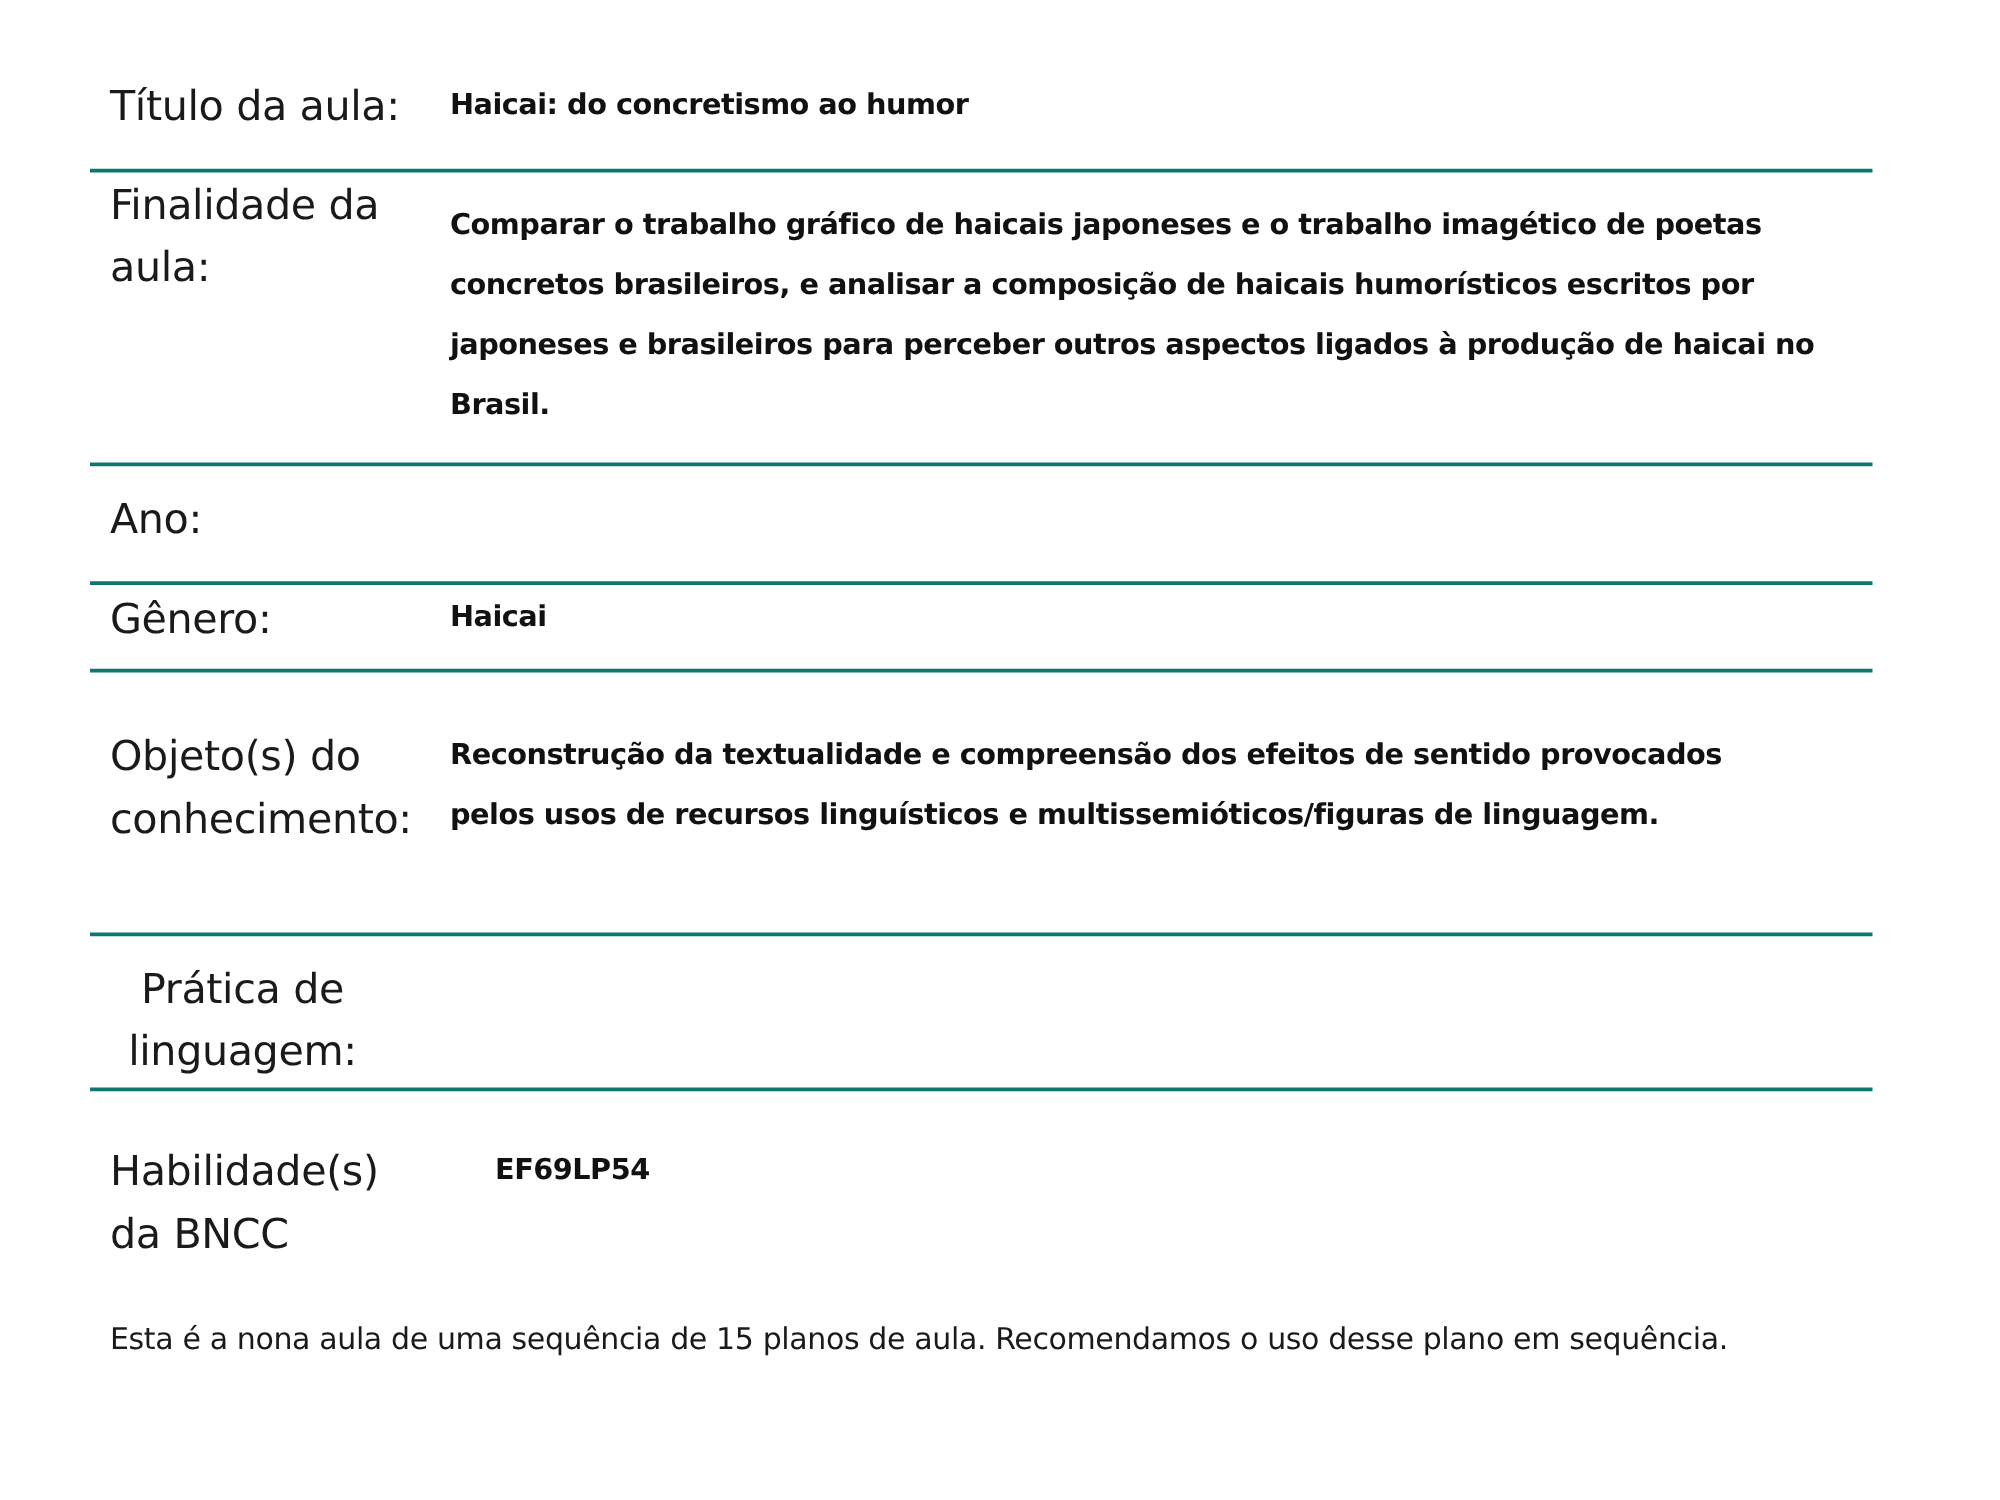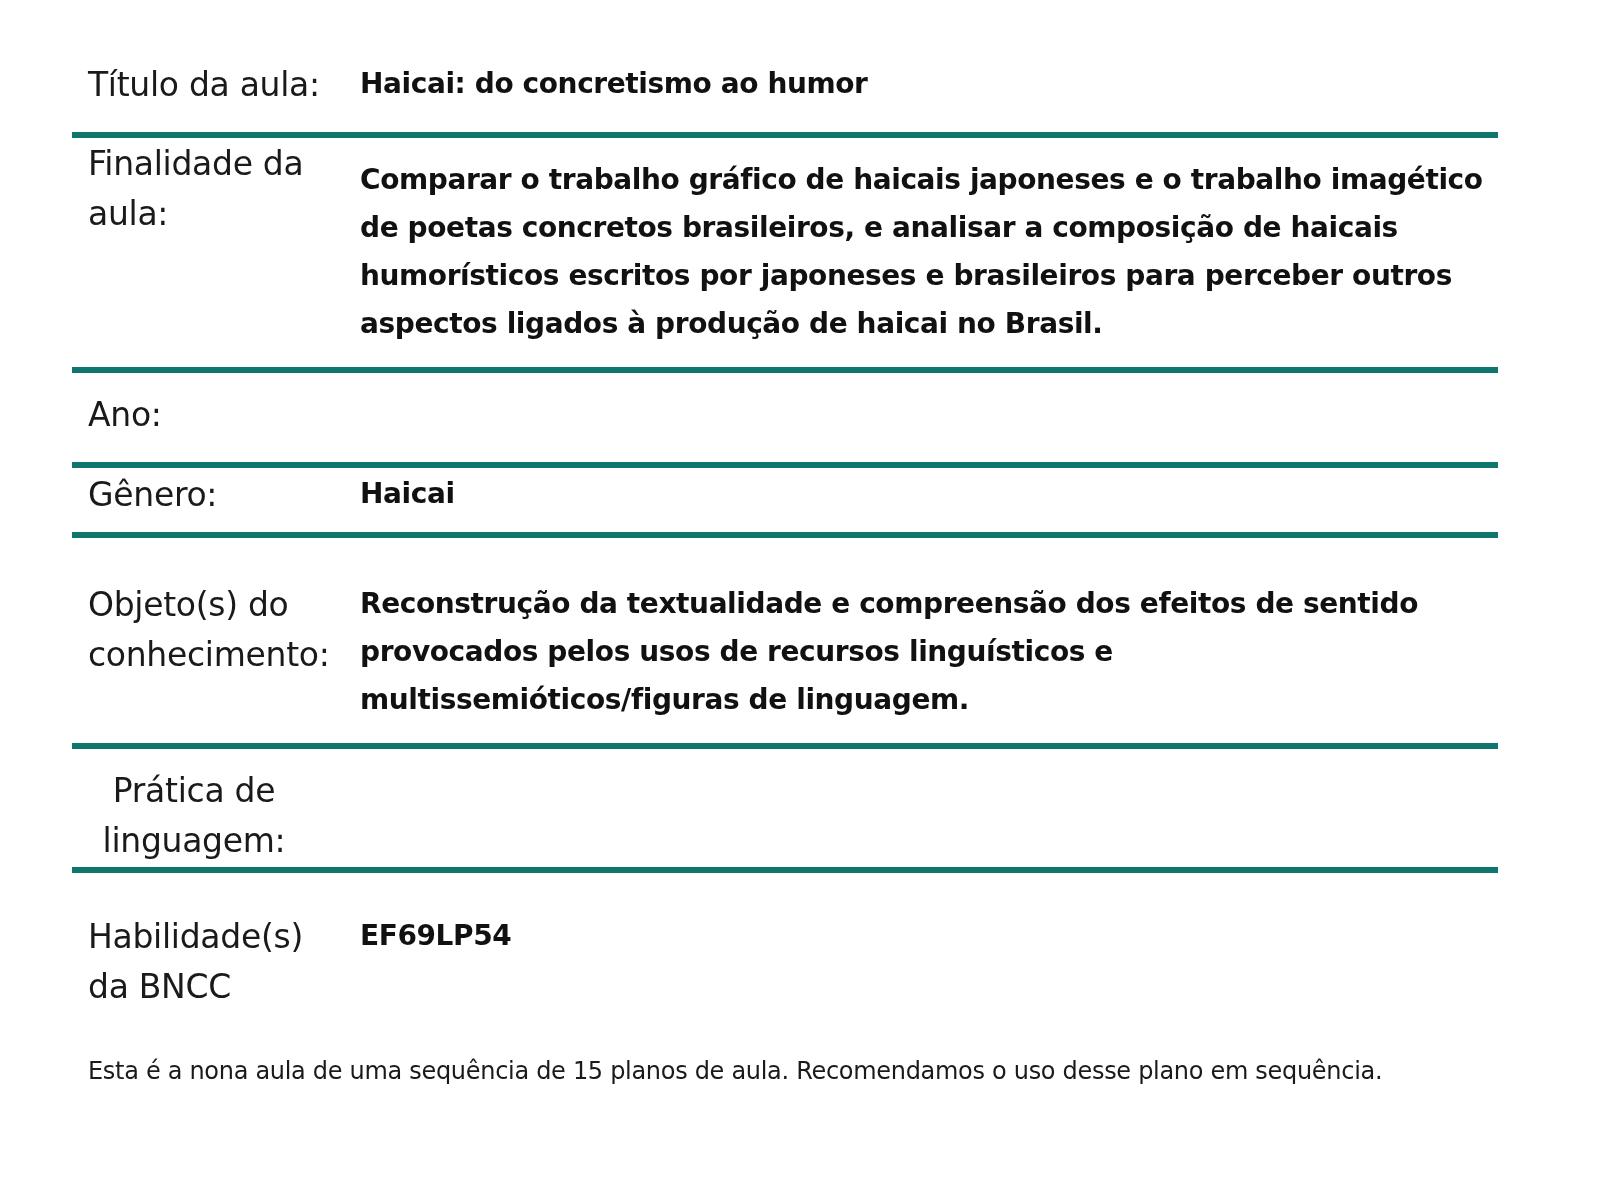--- a/index.html
+++ b/index.html
@@ -4,32 +4,32 @@
 <style>
   html, body { margin: 0; padding: 0; background: #ffffff; }
   body {
     width: 1600px; height: 1200px; overflow: hidden;
     font-family: "DejaVu Sans", "Liberation Sans", sans-serif;
     color: #1a1a1a;
   }
   .sheet { position: absolute; left: 72px; top: 0; width: 1426px; }
   .row {
     display: flex;
-    border-bottom: 6px solid #0f766e;
+    border-bottom: 3px solid #0f766e;
     box-sizing: border-box;
   }
   .label {
     width: 288px; flex: 0 0 288px;
     padding-left: 16px; box-sizing: border-box;
     font-size: 33px; line-height: 50px; font-weight: normal;
     color: #1a1a1a; letter-spacing: -0.3px;
   }
   .value {
     flex: 1;
-    font-size: 28px; line-height: 48px; font-weight: bold;
+    font-size: 23px; line-height: 48px; font-weight: bold;
     color: #111; letter-spacing: -0.4px;
   }
   .footer {
     position: absolute; left: 88px; top: 1050px; width: 1420px;
     font-size: 24px; line-height: 43px; color: #1a1a1a; letter-spacing: -0.3px;
   }
 </style>
 </head>
 <body>
 
@@ -49,19 +49,19 @@
     <div class="label" style="padding-top:17px;">Gênero:</div>
     <div class="value" style="padding-top:17px;">Haicai</div>
   </div>
   <div class="row" style="position:absolute;top:563px;height:186px;width:1426px;">
     <div class="label" style="padding-top:17px;padding-right:20px;">Objeto(s) do conhecimento:</div>
     <div class="value" style="padding-top:17px;padding-right:60px;">Reconstrução da textualidade e compreensão dos efeitos de sentido provocados pelos usos de recursos linguísticos e multissemióticos/figuras de linguagem.</div>
   </div>
   <div class="row" style="position:absolute;top:749px;height:124px;width:1426px;text-align:center;">
     <div class="label" style="padding-top:17px;padding-right:60px;">Prática de linguagem:</div>
   </div>
-  <div class="row" style="position:absolute;top:895px;height:130px;width:1426px;border-bottom:none;">
+  <div class="row" style="position:absolute;top:895px;height:130px;width:1426px;border-bottom:none;gap:36px;">
     <div class="label" style="padding-top:17px;padding-right:60px;">Habilidade(s) da BNCC</div>
     <div class="value" style="padding-top:17px;">EF69LP54</div>
   </div>
 </div>
 
 <div class="footer">Esta é a nona aula de uma sequência de 15 planos de aula. Recomendamos o uso desse plano em sequência.</div>
 
 </body></html>

